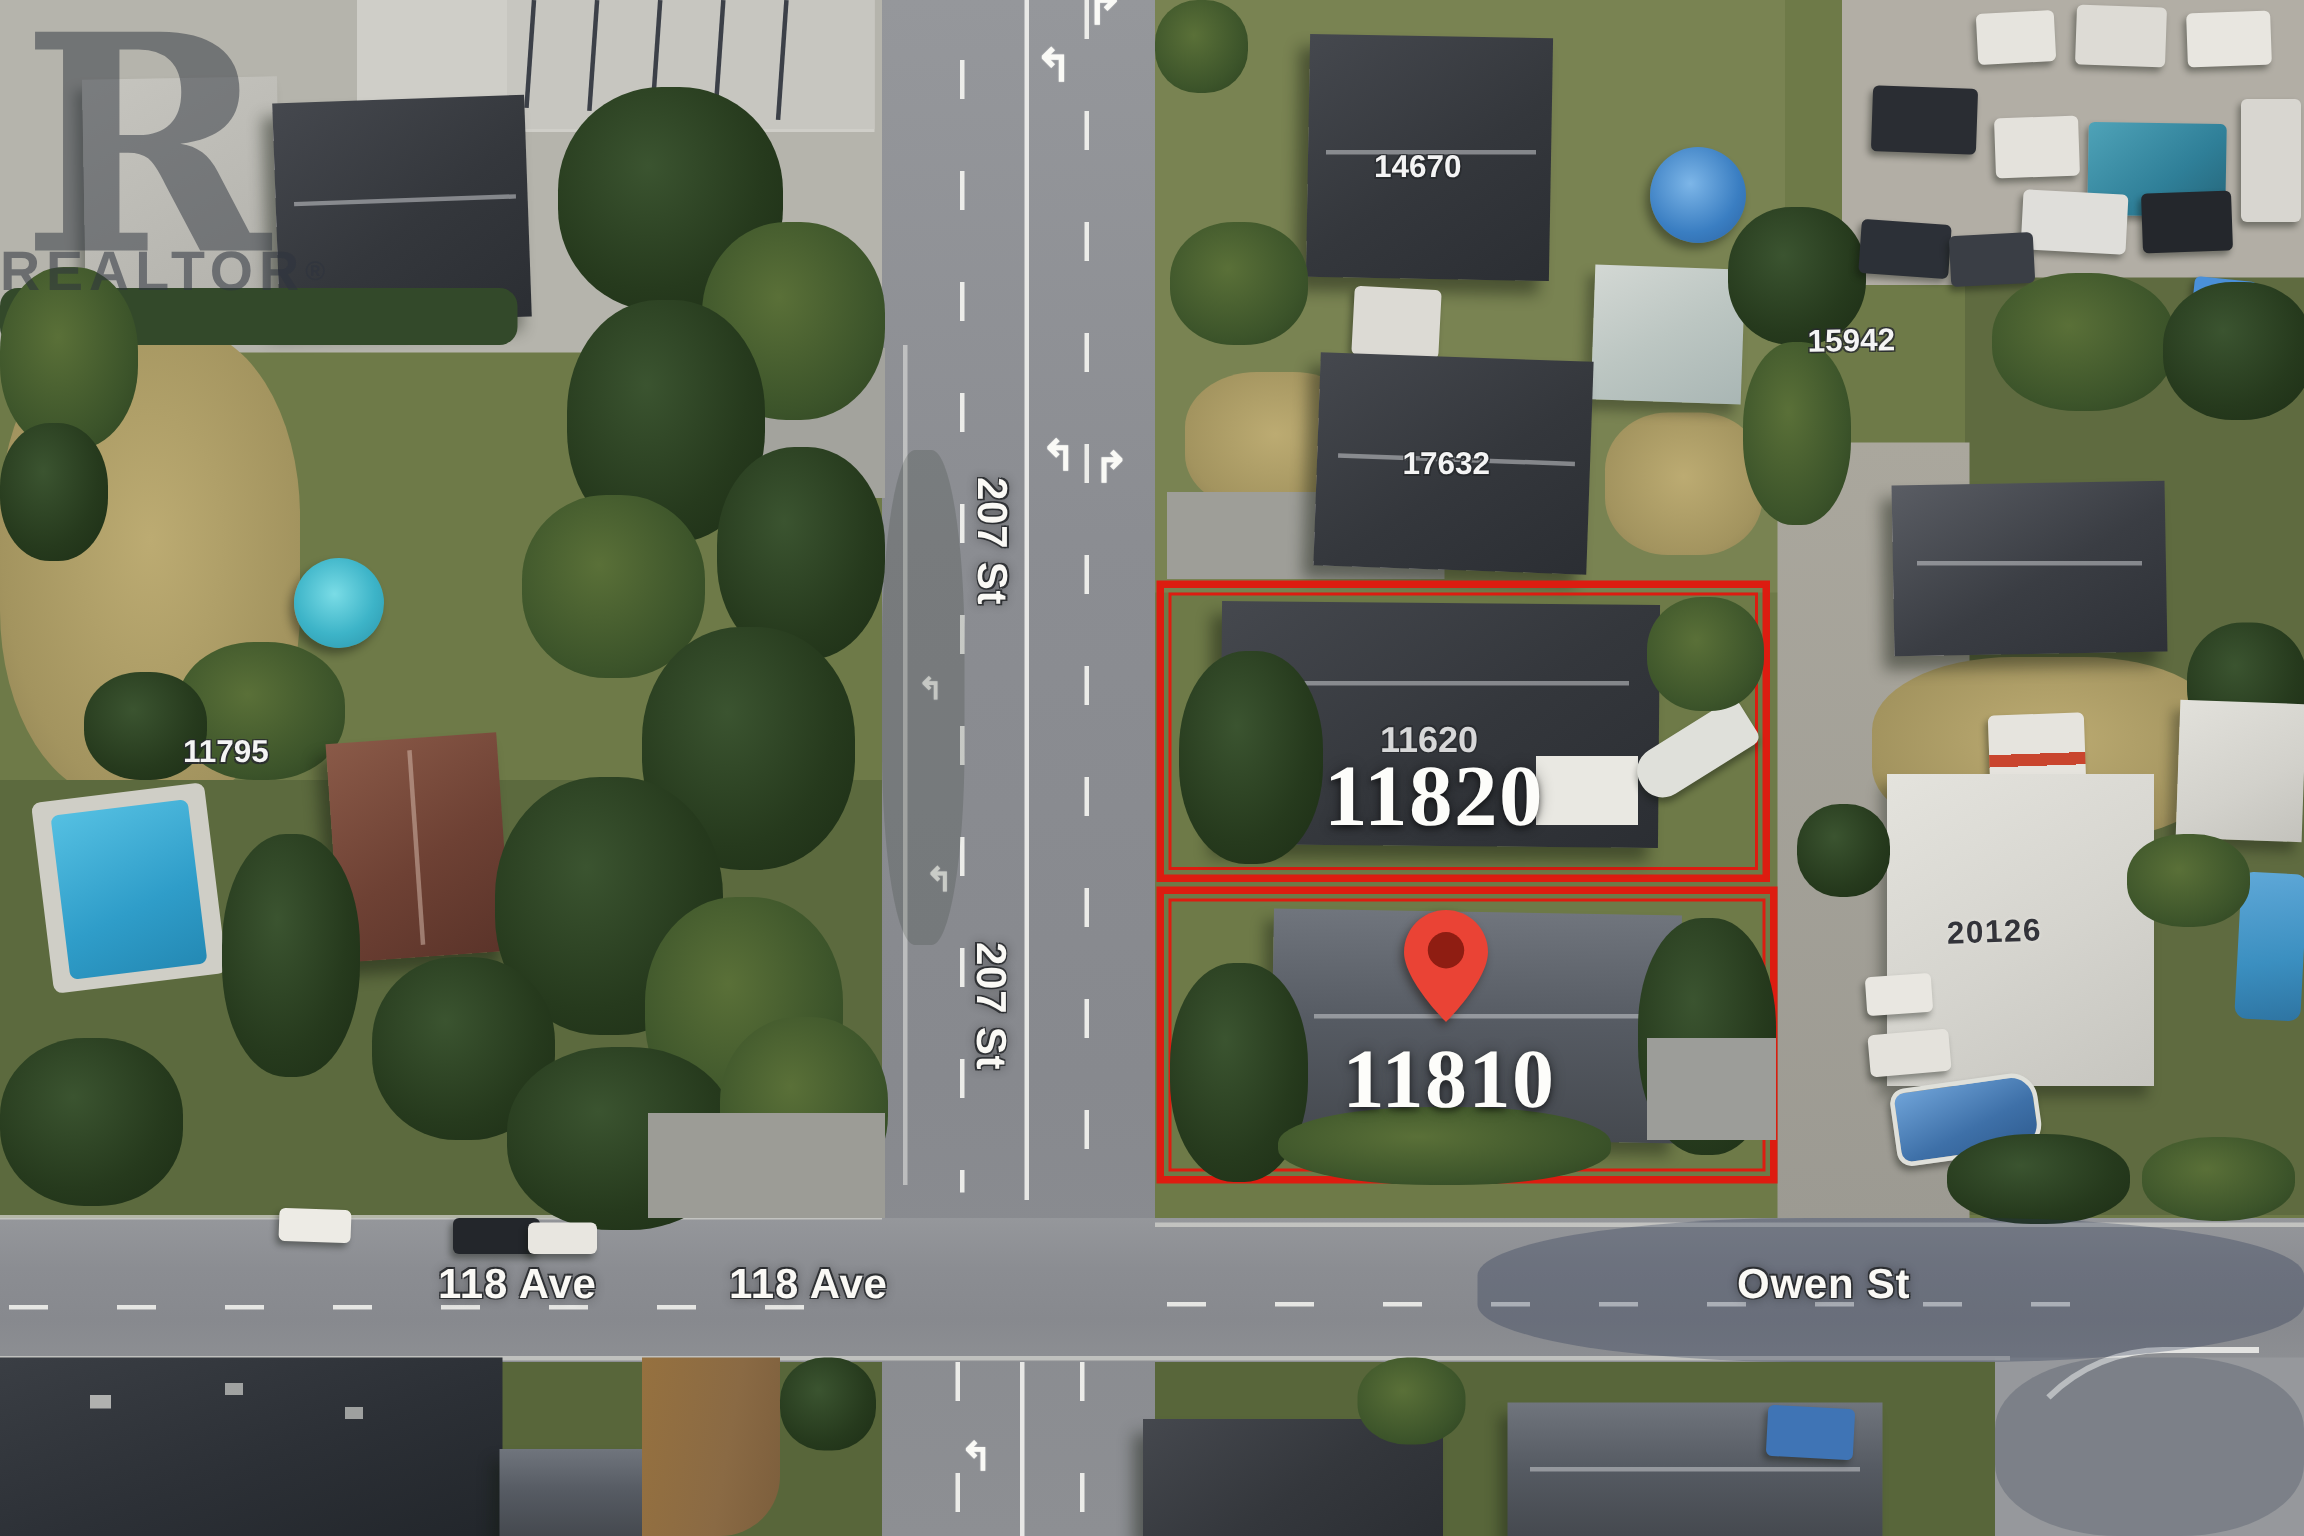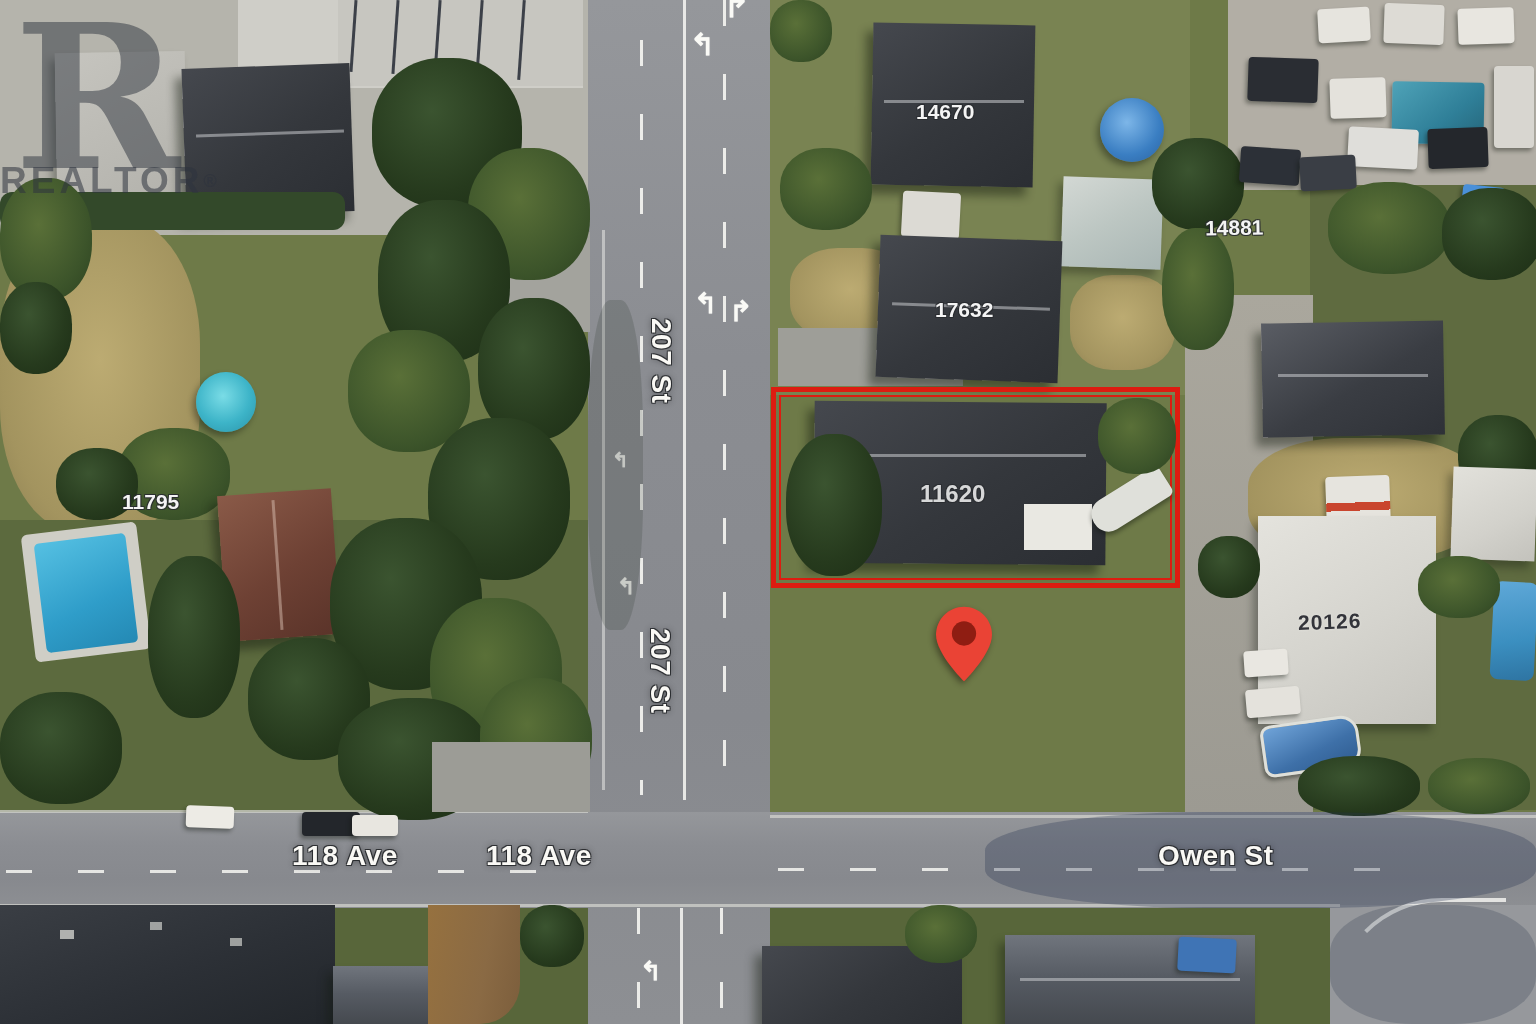--- a/index.html
+++ b/index.html
@@ -131,21 +131,21 @@
   <div class="ab car" style="left:902px;top:192px;width:58px;height:46px;background:#dcdad4;transform:rotate(3deg);"></div>
   <div class="ab roofW" style="left:1062px;top:178px;width:100px;height:90px;transform:rotate(2deg);background:linear-gradient(150deg,#d3d8d4 0%,#bcc6c2 50%,#a9b6b4 100%);"></div>
   <div class="ab" style="left:1100px;top:98px;width:64px;height:64px;border-radius:50%;background:radial-gradient(circle at 42% 38%, #7db6e8 0%, #3a7ec2 60%, #2b62a0 100%);box-shadow:-3px 4px 6px rgba(15,20,12,.4);"></div>
   <div class="ab roofD" style="left:878px;top:238px;width:182px;height:142px;transform:rotate(2deg);"></div>
   <div class="ab ridge" style="left:892px;top:305px;width:158px;height:3px;transform:rotate(2deg);"></div>
   <div class="ab numLbl" style="left:935px;top:298px;">17632</div>
   <div class="ab t2" style="left:780px;top:148px;width:92px;height:82px;"></div>
   <div class="ab t2" style="left:770px;top:0;width:62px;height:62px;"></div>
   <div class="ab t1" style="left:1152px;top:138px;width:92px;height:92px;"></div>
   <div class="ab t2" style="left:1162px;top:228px;width:72px;height:122px;"></div>
-  <div class="ab numLbl" style="left:1205px;top:216px;transform:rotate(-1deg);">14881</div>
+  <div class="ab numLbl" style="left:1205px;top:216px;transform:rotate(-1deg);">15942</div>
 
   <div class="ab car" style="left:1318px;top:8px;width:52px;height:34px;background:#e6e4de;transform:rotate(-3deg);"></div>
   <div class="ab car" style="left:1384px;top:4px;width:60px;height:40px;background:#dddbd5;transform:rotate(2deg);"></div>
   <div class="ab car" style="left:1458px;top:8px;width:56px;height:36px;background:#e8e6e0;transform:rotate(-2deg);"></div>
   <div class="ab car" style="left:1248px;top:58px;width:70px;height:44px;background:#2a2d33;transform:rotate(2deg);"></div>
   <div class="ab car" style="left:1330px;top:78px;width:56px;height:40px;background:#e4e2dc;transform:rotate(-2deg);"></div>
   <div class="ab car" style="left:1392px;top:82px;width:92px;height:62px;background:linear-gradient(140deg,#4fa3b8 0%,#2f7f98 60%,#256478 100%);transform:rotate(1deg);"></div>
   <div class="ab car" style="left:1494px;top:66px;width:40px;height:82px;background:#d8d6d0;"></div>
   <div class="ab car" style="left:1348px;top:128px;width:70px;height:40px;background:#dfdeda;transform:rotate(3deg);"></div>
   <div class="ab car" style="left:1428px;top:128px;width:60px;height:40px;background:#24272c;transform:rotate(-2deg);"></div>
@@ -189,22 +189,33 @@
 
   <div class="ab parcel" style="left:771px;top:387px;width:409px;height:201px;">
     <div class="parcelInner"></div>
     <div class="ab roofD" style="left:38px;top:10px;width:292px;height:162px;transform:rotate(.5deg);"></div>
     <div class="ab ridge" style="left:58px;top:62px;width:252px;height:3px;"></div>
     <div class="ab t1" style="left:10px;top:42px;width:96px;height:142px;"></div>
     <div class="ab" style="left:248px;top:112px;width:68px;height:46px;background:#e9e8e2;"></div>
     <div class="ab car" style="left:312px;top:92px;width:84px;height:34px;background:#dfe0da;transform:rotate(-32deg);border-radius:16px 6px 6px 16px;"></div>
     <div class="ab t2" style="left:322px;top:6px;width:78px;height:76px;"></div>
     <div class="ab numLbl" style="left:144px;top:88px;font-size:24px;opacity:.85;">11620</div>
+    <div class="ab bigNum" style="left:55px;top:105px;width:250px;">11820</div>
   </div>
 
+  <div class="ab parcel" style="left:771px;top:591px;width:414px;height:198px;">
+    <div class="parcelInner"></div>
+    <div class="ab roofG" style="left:72px;top:12px;width:272px;height:152px;transform:rotate(1deg);"></div>
+    <div class="ab ridge" style="left:100px;top:80px;width:220px;height:3px;"></div>
+    <div class="ab t1" style="left:4px;top:46px;width:92px;height:146px;"></div>
+    <div class="ab t1" style="left:316px;top:16px;width:92px;height:158px;"></div>
+    <div class="ab t2" style="left:76px;top:142px;width:222px;height:52px;"></div>
+    <div class="ab" style="left:322px;top:96px;width:86px;height:68px;background:#9c9d99;"></div>
+    <div class="ab bigNum" style="left:65px;top:92px;width:250px;font-size:56px;">11810</div>
+  </div>
 
   <svg class="ab" style="left:936px;top:606px;width:56px;height:76px;filter:drop-shadow(-2px 3px 3px rgba(20,10,5,.45));" viewBox="0 0 24 32">
     <path d="M12 0C5.4 0 0 5.4 0 12c0 8.2 12 20 12 20s12-11.8 12-20C24 5.4 18.6 0 12 0z" fill="#ea4335"></path>
     <circle cx="12" cy="11.5" r="5.2" fill="#8f1d12"></circle>
   </svg>
 
   <div class="ab streetLbl" style="left:677px;top:318px;transform:rotate(90deg);transform-origin:0 0;">207 St</div>
   <div class="ab streetLbl" style="left:676px;top:628px;transform:rotate(90deg);transform-origin:0 0;">207 St</div>
   <div class="ab streetLbl" style="left:292px;top:840px;">118 Ave</div>
   <div class="ab streetLbl" style="left:486px;top:840px;">118 Ave</div>

